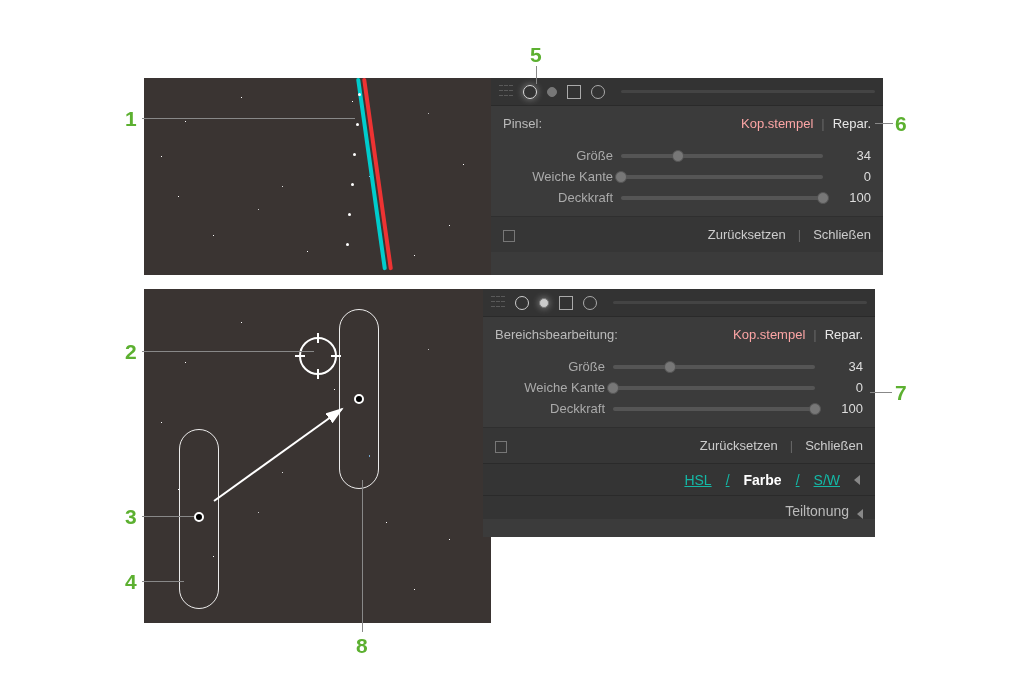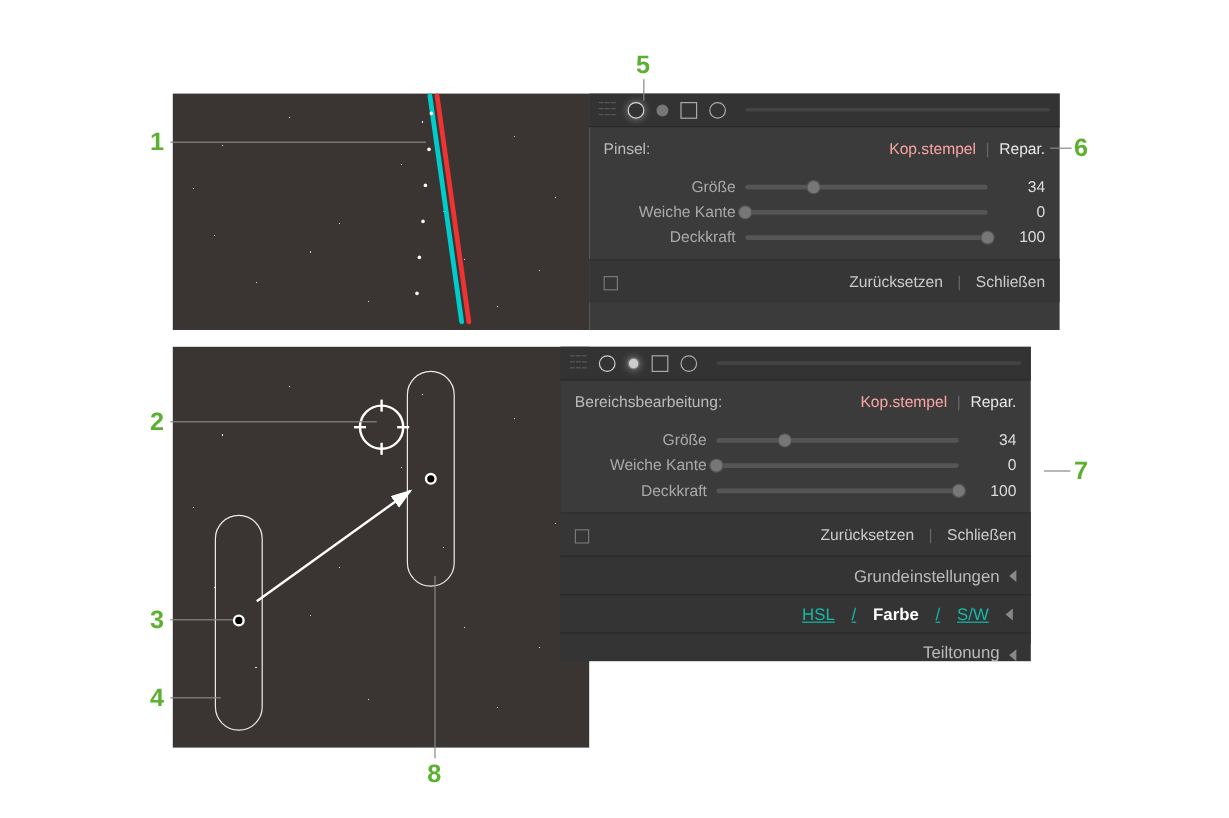--- a/index.html
+++ b/index.html
@@ -311,21 +311,21 @@
   <svg class="arrow-svg" style="left:0; top:0; width:347px; height:334px;">
     <defs>
       <marker id="ah" markerWidth="10" markerHeight="10" refX="8" refY="3" orient="auto">
         <path d="M0,0 L9,3 L0,6 z" fill="#fff"></path>
       </marker>
     </defs>
     <line x1="70" y1="212" x2="198" y2="120" stroke="#fff" stroke-width="2" marker-end="url(#ah)"></line>
   </svg>
 </div>
 
-<div class="panel" style="left:467px; top:289px; width:392px; height:248px;">
+<div class="panel" style="left:483px; top:289px; width:392px; height:248px;">
   <div class="panel-inner">
     <div class="tool-strip">
       <span class="tool-icon grid"></span>
       <span class="tool-icon circle" style="border-color:#ccc;"></span>
       <span class="tool-icon dot glow" style="background:#ccc;"></span>
       <span class="tool-icon"></span>
       <span class="tool-icon circle"></span>
       <span style="flex:1; height:3px; background:#444; margin-left:6px; border-radius:2px;"></span>
     </div>
     <div class="mode-row">
@@ -358,24 +358,20 @@
       <div class="slider-val">100</div>
     </div>
     <div class="bottom-row">
       <div class="checkbox"></div>
       <span class="spacer"></span>
       <span class="link">Zurücksetzen</span>
       <span class="sep">|</span>
       <span class="link">Schließen</span>
     </div>
 
-    <div class="accordion-row">
-      <span>Grundeinstellungen</span>
-      <span class="tri"></span>
-    </div>
     <div class="accordion-row hsl-row">
       <span class="sub">HSL</span>
       <span class="sub">/</span>
       <span class="active">Farbe</span>
       <span class="sub">/</span>
       <span class="sub">S/W</span>
       <span class="tri"></span>
     </div>
     <div class="accordion-row" style="height:24px; overflow:hidden; align-items:flex-end; padding-top:8px;">
       <span>Teiltonung</span>

